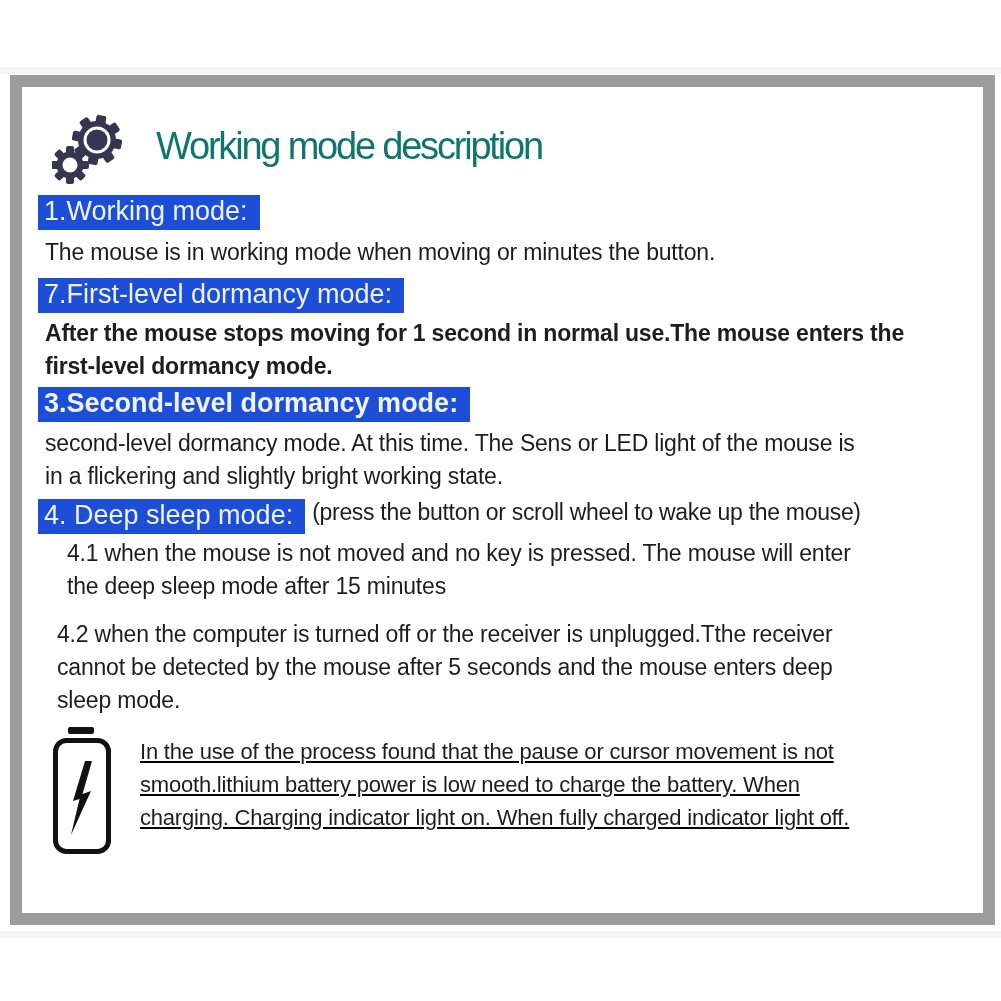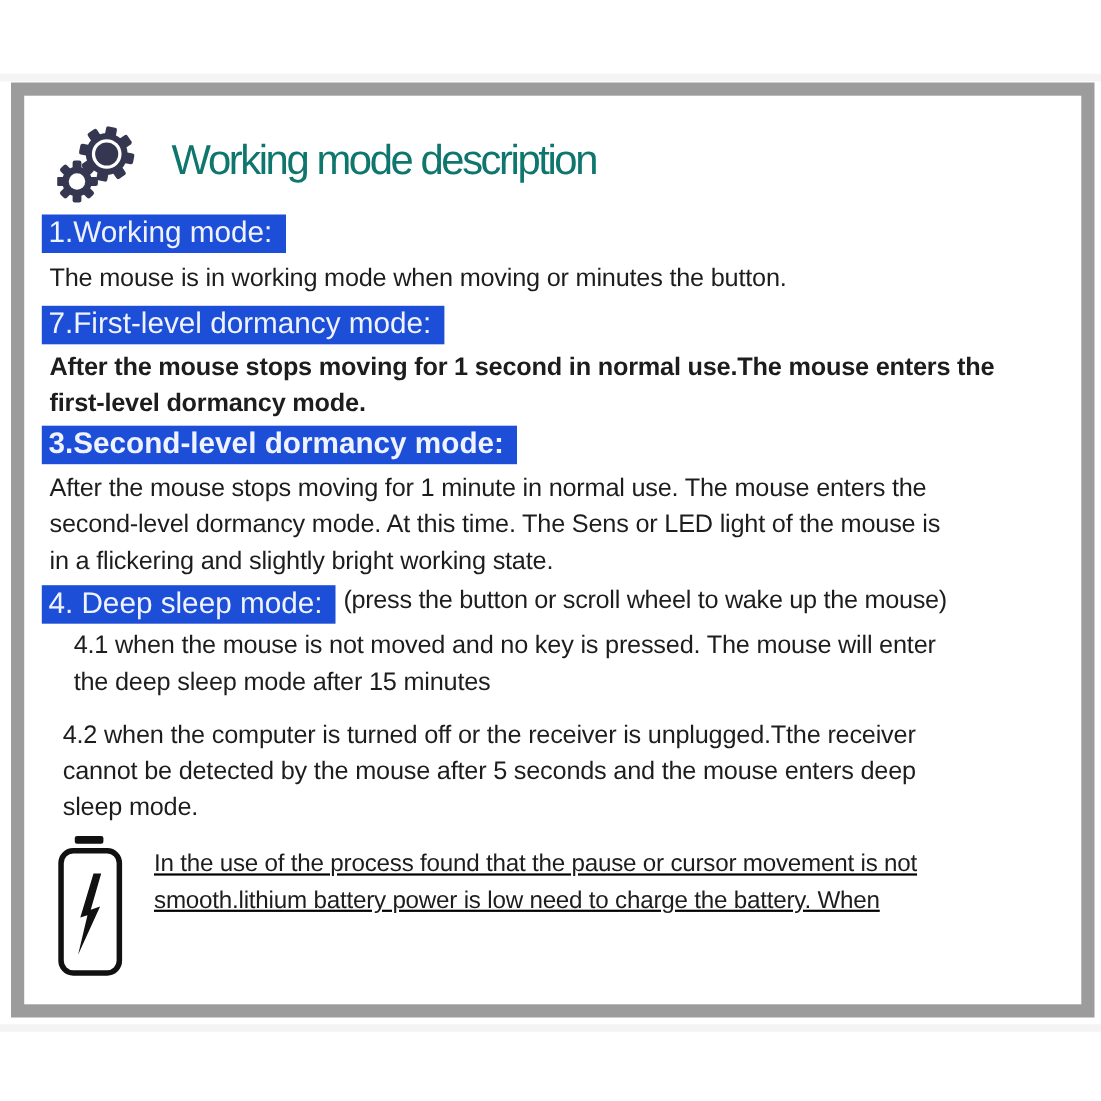--- a/index.html
+++ b/index.html
@@ -104,21 +104,20 @@
     </div>
     <div class="b-std mt4">
       <div class="bl">After the mouse stops moving for 1 second in normal use.The mouse enters the</div>
       <div class="bl">first-level dormancy mode.</div>
     </div>
 
     <div class="sec-h mt4">
       <span class="hl">3.Second-level dormancy mode:</span>
     </div>
     <div class="b-std mt5">
-      <div class="bl">After the mouse stops moving for 1 minute in normal use. The mouse enters the</div>
       <div class="bl">second-level dormancy mode. At this time. The Sens or LED light of the mouse is</div>
       <div class="bl">in a flickering and slightly bright working state.</div>
     </div>
 
     <div class="sec-h hrow mt6">
       <span class="hl">4. Deep sleep mode:</span>
       <span class="hsuffix">(press the button or scroll wheel to wake up the mouse)</span>
     </div>
     <div class="sub41">
       <div class="bl">4.1 when the mouse is not moved and no key is pressed. The mouse will enter</div>
@@ -133,18 +132,19 @@
     <div class="charging">
       <svg class="battery" viewBox="0 0 60 132" aria-hidden="true">
         <rect x="16" y="0" width="26" height="7" rx="2" fill="#111111"></rect>
         <rect x="3.5" y="13.5" width="53" height="111" rx="11" fill="none" stroke="#111111" stroke-width="5"></rect>
         <path d="M33 34 L21 74 L27.5 72 L19 108 L39 64 L30.5 67 L40 34 Z" fill="#111111"></path>
       </svg>
       <div class="charge-text">
         <div class="charge-lines">
           <div class="bl">In the use of the process found that the pause or cursor movement is not</div>
           <div class="bl">smooth.lithium battery power is low need to charge the battery. When</div>
+          <div class="bl">charging. Charging indicator light on. When fully charged indicator light off.</div>
         </div>
       </div>
     </div>
 
   </div>
 </div>
 
 </body></html>

